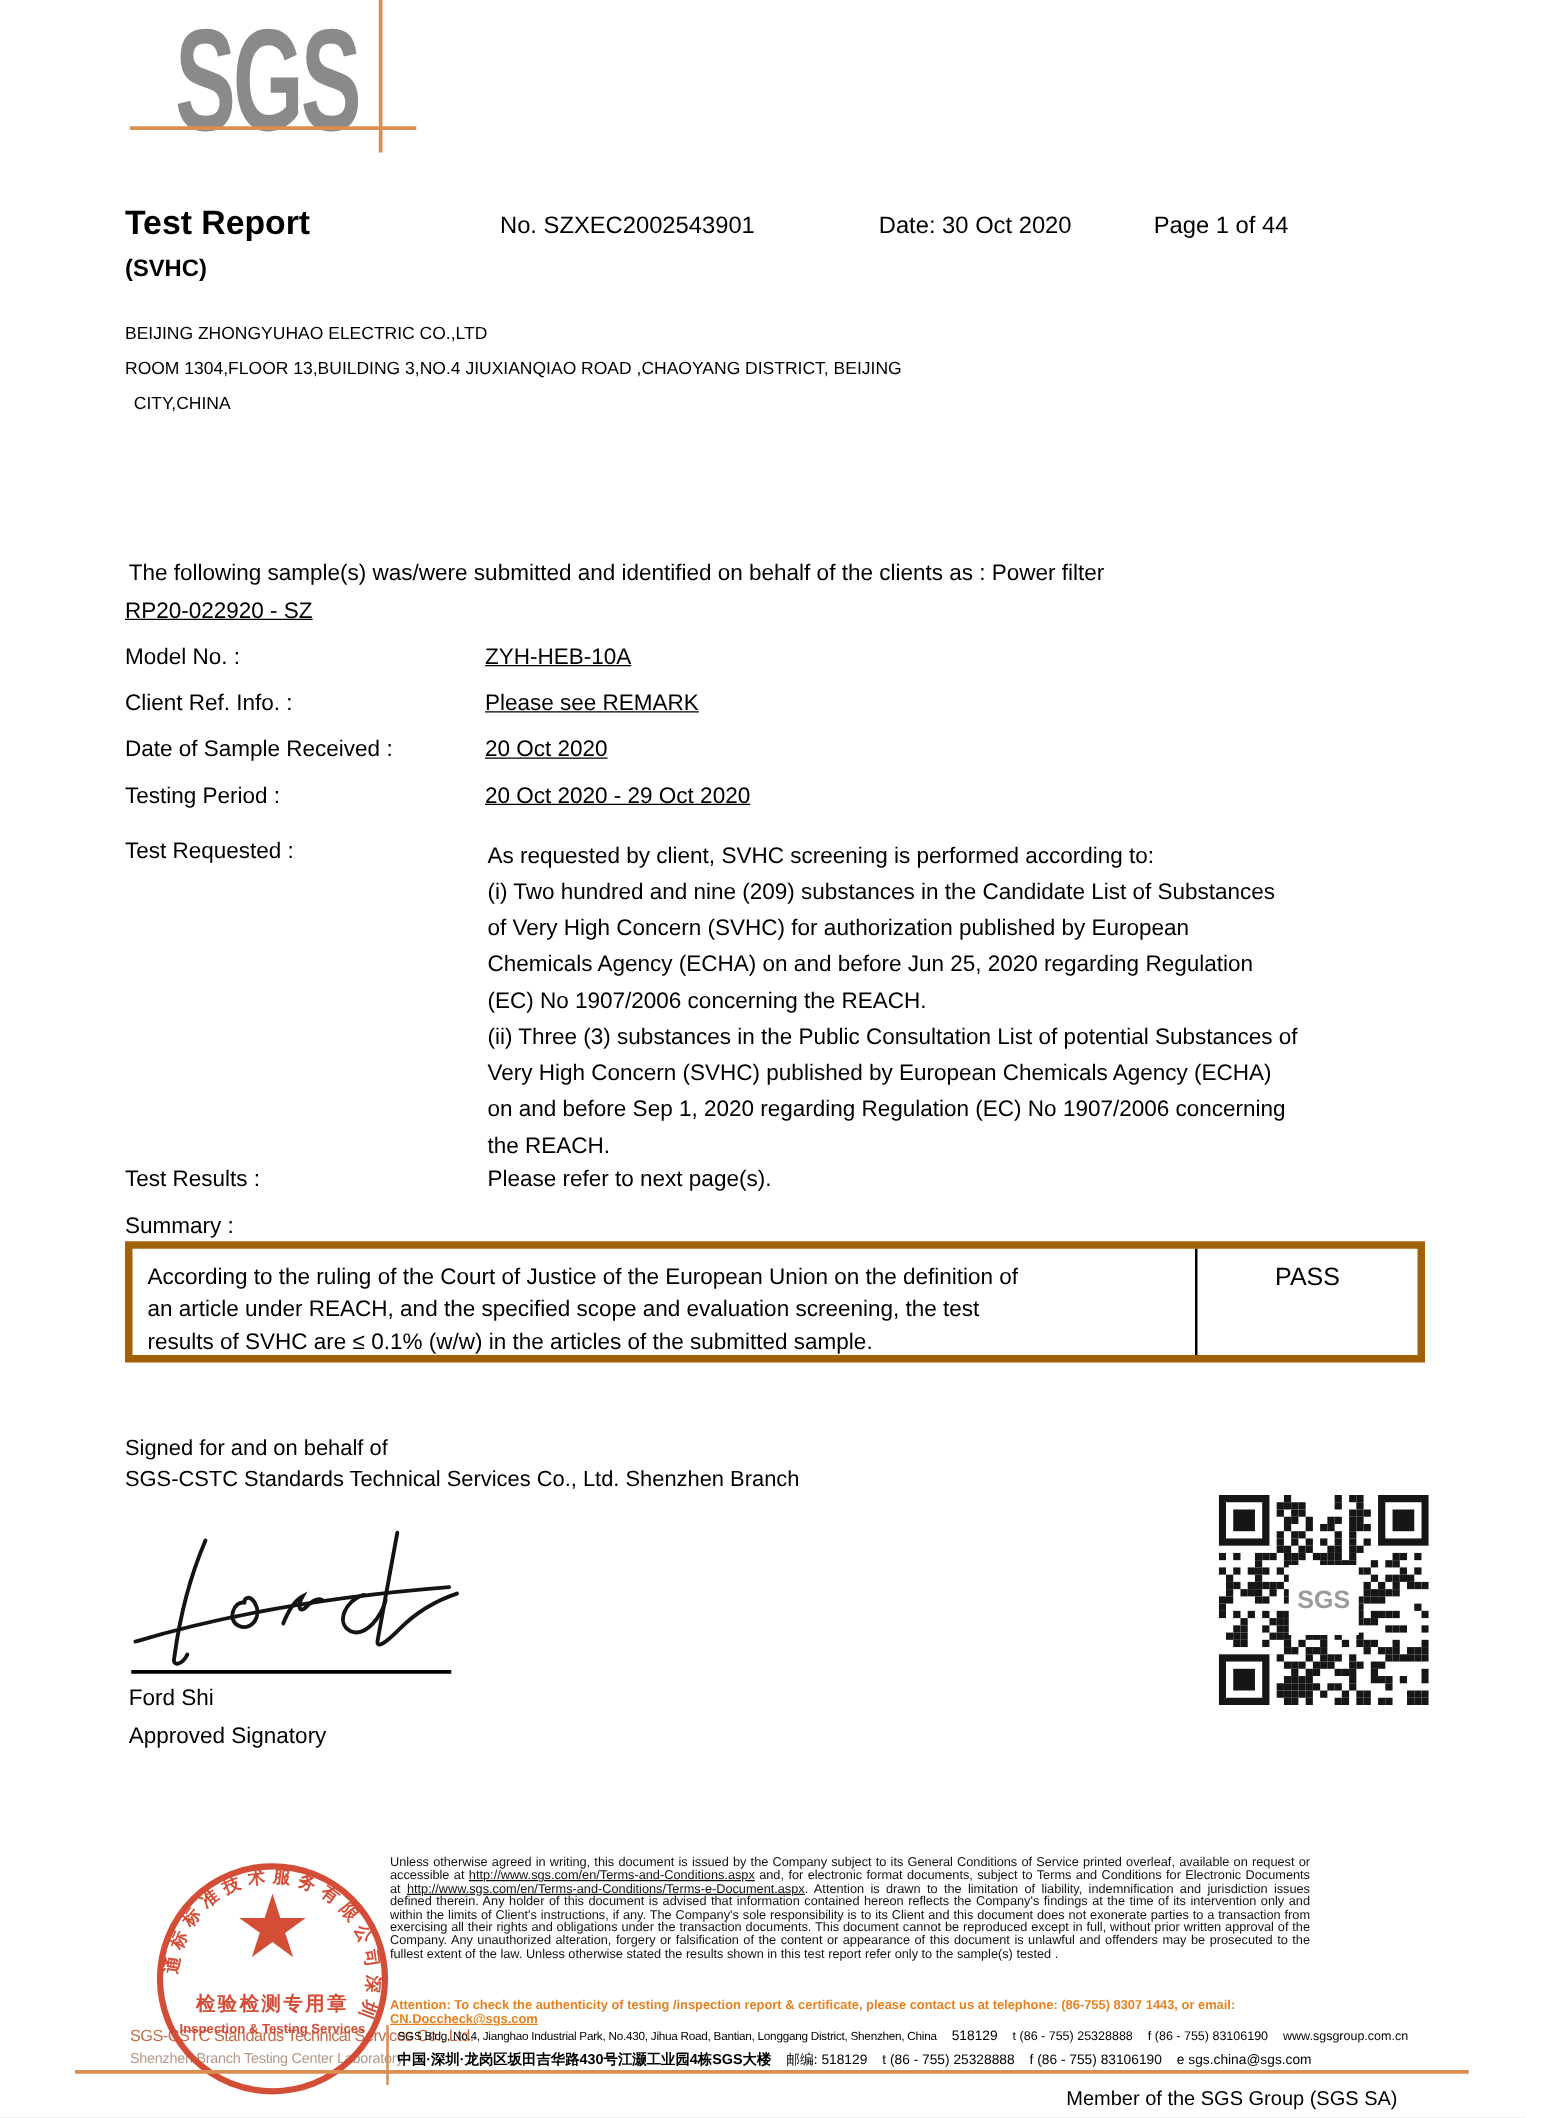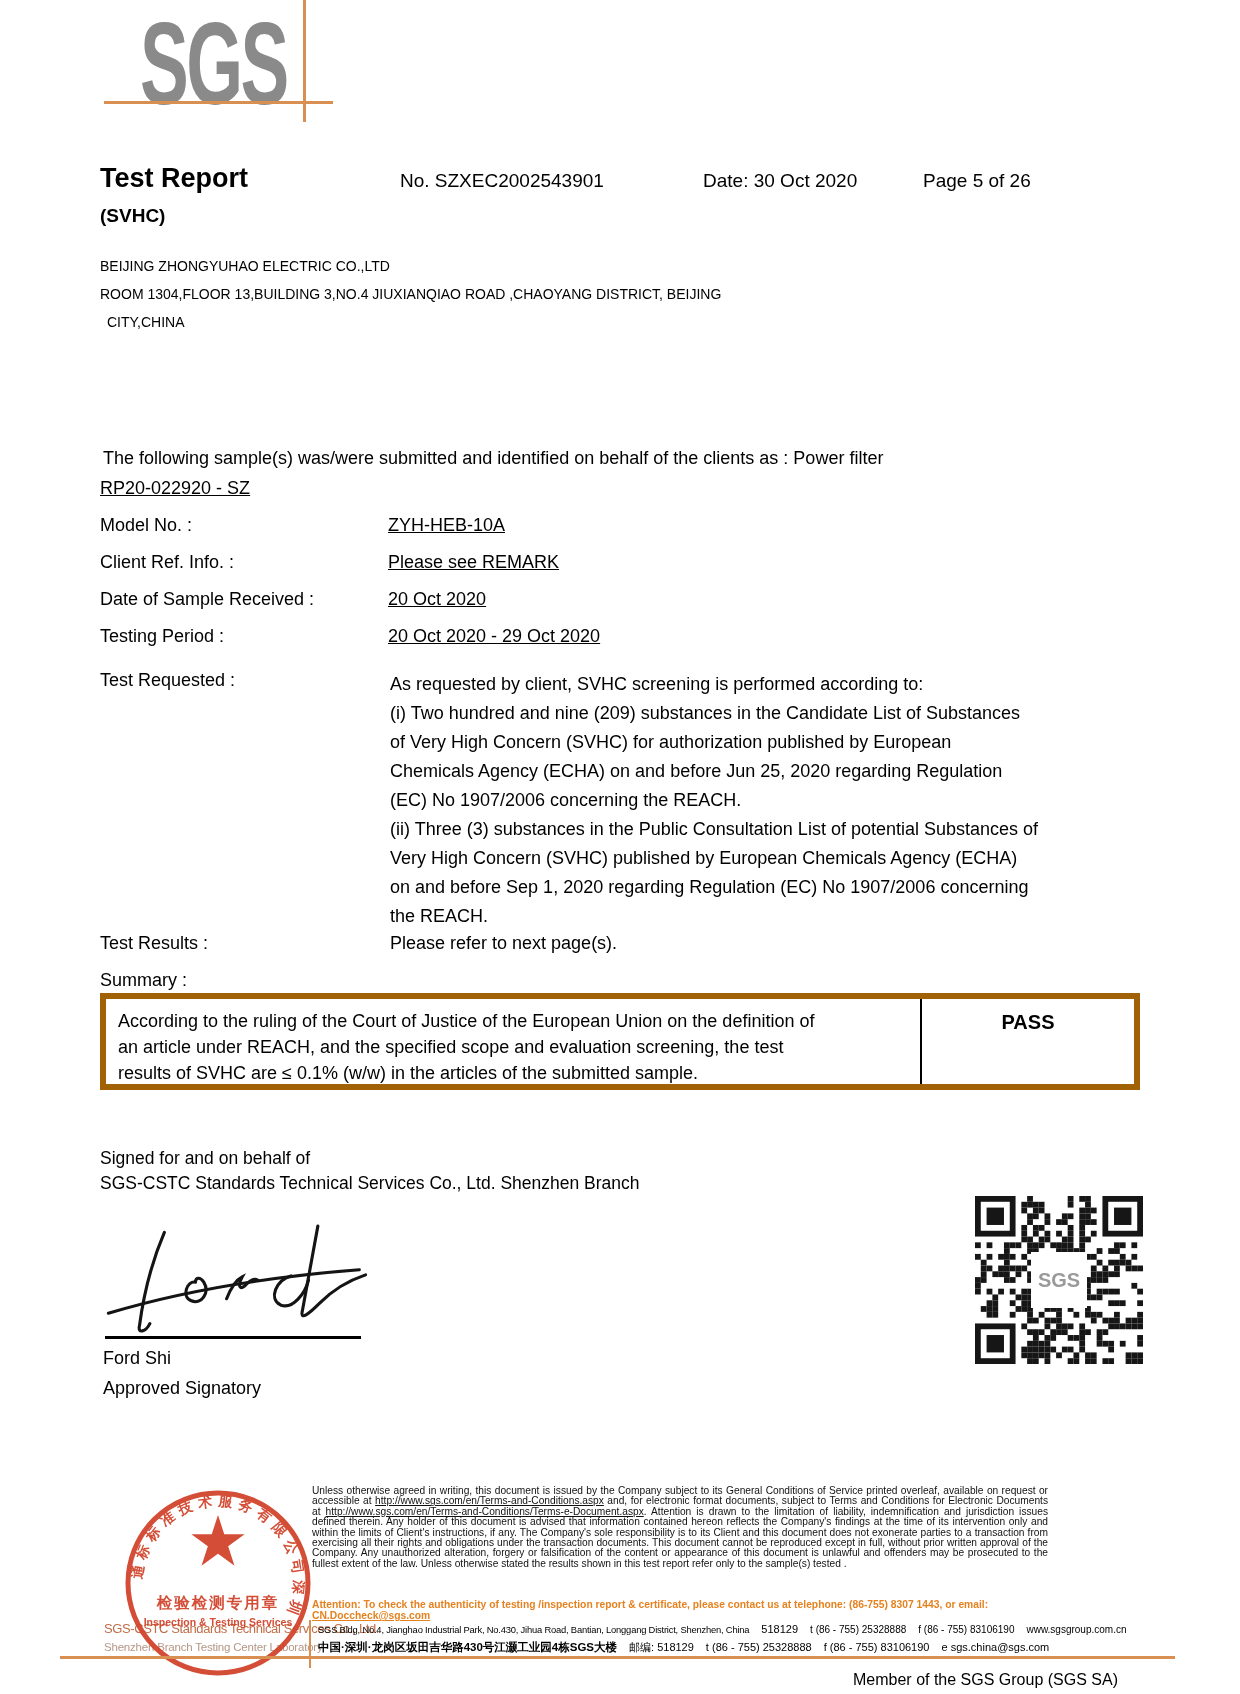--- a/index.html
+++ b/index.html
@@ -41,22 +41,22 @@
   .res-label{position:absolute;left:100px;top:933px;font-size:18px;}
   .res-value{position:absolute;left:390px;top:933px;font-size:18px;}
 
   .summary-label{position:absolute;left:100px;top:970px;font-size:18px;}
   .summary-box{
     position:absolute;left:100px;top:993px;width:1040px;height:97px;
     border:6px solid #a16207;box-sizing:border-box;display:flex;
   }
   .summary-text{flex:1;padding:9px 12px;font-size:18px;line-height:26px;}
   .summary-verdict{
-    width:214px;flex:none;border-left:2px solid #000;box-sizing:border-box;
-    text-align:center;padding-top:12px;font-size:20px;font-weight:bold;
+    width:178px;flex:none;border-left:2px solid #000;box-sizing:border-box;
+    text-align:center;padding-top:12px;font-size:20px;
   }
 
   .signed-block{position:absolute;left:100px;top:1146px;font-size:17.5px;line-height:25px;}
 
   .signature-svg{position:absolute;left:98px;top:1222px;}
   .signature-line{position:absolute;left:105px;top:1336px;width:256px;height:3px;background:#000;}
   .signer-name{position:absolute;left:103px;top:1348px;font-size:18px;}
   .signer-role{position:absolute;left:103px;top:1378px;font-size:18px;}
 
   .qr-wrap{position:absolute;left:975px;top:1196px;width:168px;height:168px;}
@@ -100,21 +100,21 @@
 <div class="page">
 
   <div class="logo-text">SGS</div>
   <div class="v-line-top"></div>
   <div class="h-line-top"></div>
 
   <div class="doc-title">Test Report</div>
   <div class="doc-subtitle">(SVHC)</div>
   <div class="meta report-no">No. SZXEC2002543901</div>
   <div class="meta report-date">Date: 30 Oct 2020</div>
-  <div class="meta report-page">Page 5 of 26</div>
+  <div class="meta report-page">Page 1 of 44</div>
 
   <div class="client-block">
       <div>BEIJING ZHONGYUHAO ELECTRIC CO.,LTD</div>
       <div>ROOM 1304,FLOOR 13,BUILDING 3,NO.4 JIUXIANQIAO ROAD ,CHAOYANG DISTRICT, BEIJING</div>
       <div>CITY,CHINA</div>
     </div>
 
   <div class="intro-line">The following sample(s) was/were submitted and identified on behalf of the clients as : Power filter</div>
 
   <div class="kv-block">

